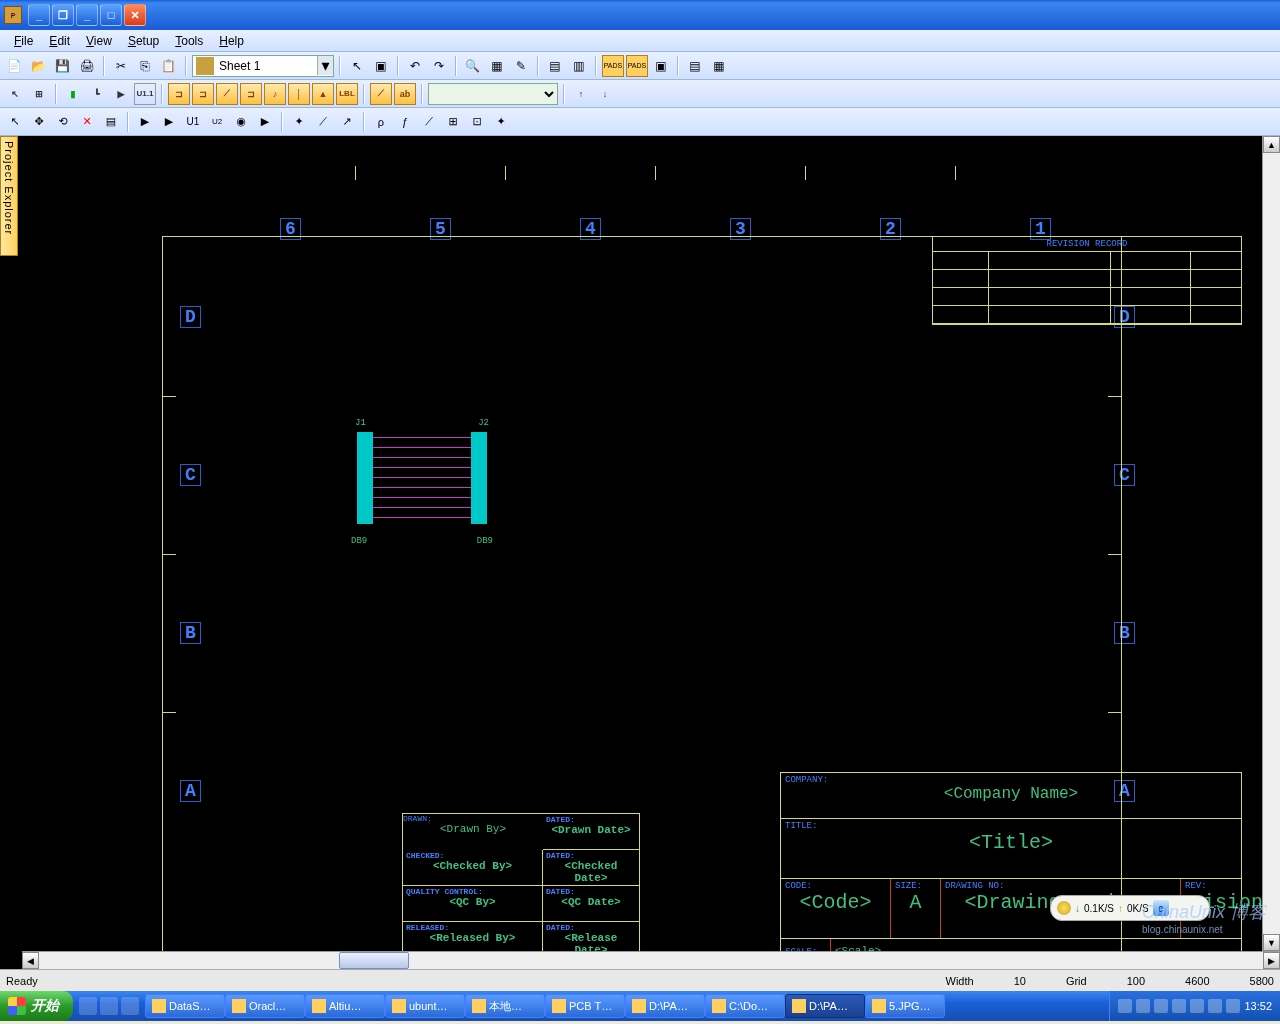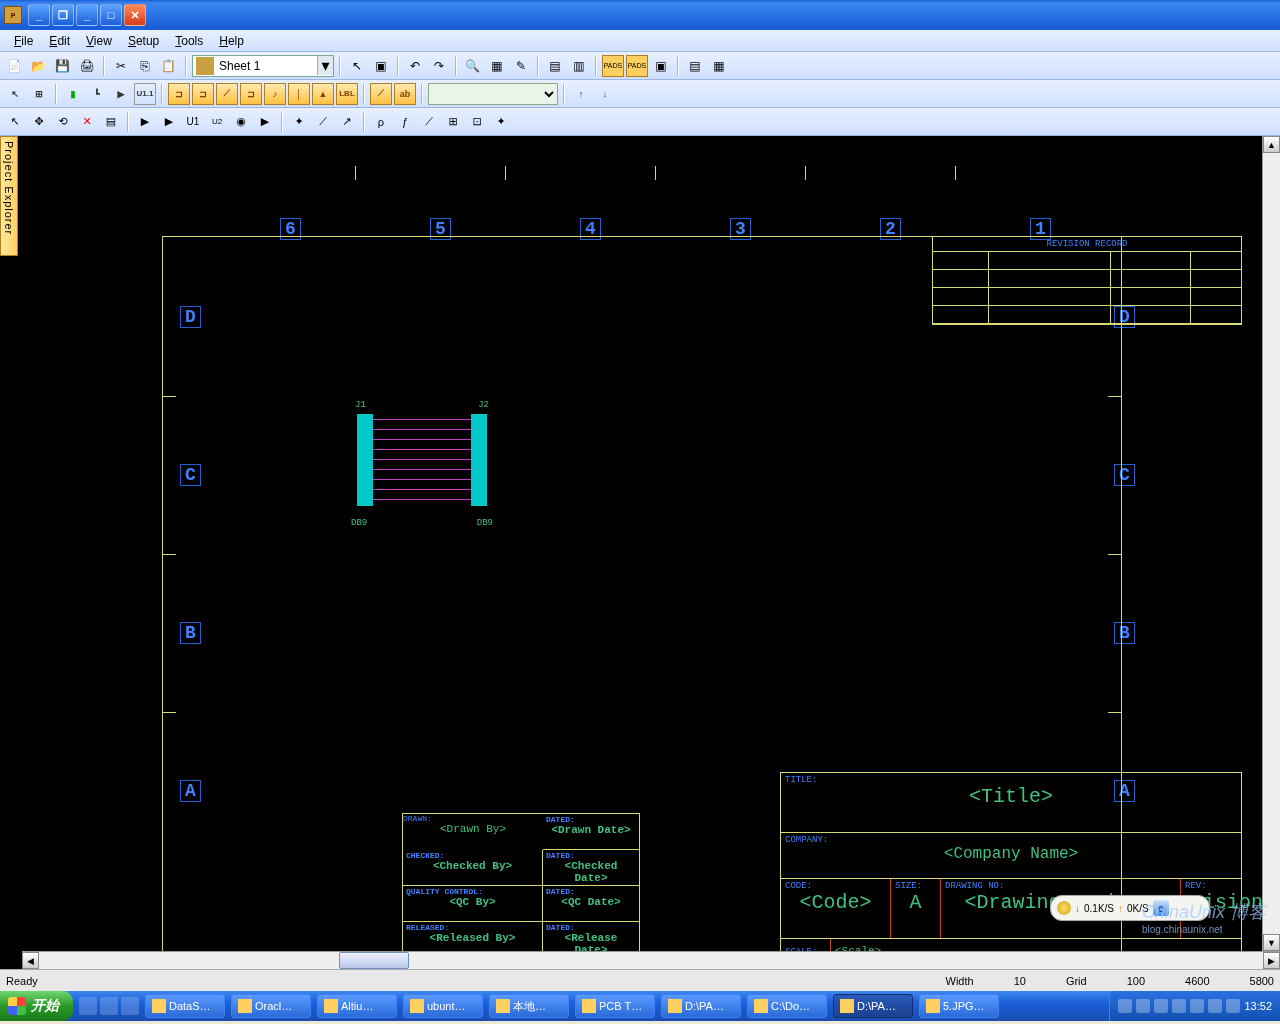--- a/index.html
+++ b/index.html
@@ -89,21 +89,21 @@
 
 .statusbar { height: 22px; background:#e8e8e8; border-top:1px solid #aaa; display:flex; align-items:center; font-size:11px; padding:0 6px; gap:40px; }
 .statusbar .sp { flex:1; }
 
 
 .taskbar { height: 30px; background: linear-gradient(to bottom, #3b87f0, #1b5fd8 40%, #174db0); display:flex; align-items:center; }
 .start-btn { height:30px; padding:0 14px 0 8px; background: linear-gradient(to bottom, #6ed86e, #2a9a2a 50%, #1a7a1a); color:white; font-weight:bold; font-size:14px; font-style:italic; display:flex; align-items:center; border-radius:0 10px 10px 0; gap:5px;}
 .start-btn .logo { width:18px; height:18px; background: conic-gradient(#ff4040 0 25%, #40c040 25% 50%, #4060ff 50% 75%, #ffd040 75% 100%); border-radius:3px; }
 .ql { display:flex; gap:3px; margin:0 6px; }
 .ql .qlb { width:18px; height:18px; background:rgba(255,255,255,.2); border-radius:2px; }
-.tasks { display:flex; gap:6px; flex:1; overflow:hidden; }
+.tasks { display:flex; gap:0; flex:1; overflow:hidden; }
 .task { height:24px; min-width:80px; max-width:120px; padding:0 6px; background:linear-gradient(to bottom,#5a9aff,#2a6ad8); color:white; font-size:11px; display:flex; align-items:center; border-radius:3px; border:1px solid #4080ff; gap:3px; white-space:nowrap; overflow:hidden; }
 .task.active { background:linear-gradient(to bottom,#2a5ab8,#1a4090); border-color:#103070; }
 .task .ti { width:14px; height:14px; background:#ffd060; flex-shrink:0; }
 .tray { background:linear-gradient(to bottom,#2a70e0,#1050b0); height:30px; display:flex; align-items:center; padding:0 8px; gap:4px; color:white; font-size:11px; border-left:1px solid #4080ff; }
 .tray .ti { width:14px; height:14px; background:rgba(255,255,255,.3); border-radius:2px; }
 
 
 .speed-widget { position:absolute; right:70px; bottom:48px; width:160px; height:26px; background:#f4f4f0; border:1px solid #aaa; border-radius:12px; display:flex; align-items:center; font-size:10px; gap:4px; padding:0 6px; box-shadow:0 1px 3px rgba(0,0,0,.3); }
 .speed-widget .dot { width:14px; height:14px; border-radius:50%; background:radial-gradient(#ffe060,#d0a020); }
 .speed-widget .arr { font-weight:bold; }
@@ -284,21 +284,21 @@
             <div class="cell c4"></div>
           </div>
         <div class="row">
             <div class="cell c1"></div>
             <div class="cell c2"></div>
             <div class="cell c3"></div>
             <div class="cell c4"></div>
           </div>
       </div>
 
-      <div class="comp" style="left:335px;top:268px">
+      <div class="comp" style="left:335px;top:286px">
         <div class="lbl" style="left:-2px;top:-4px">J1</div>
         <div class="lbl" style="right:-2px;top:-4px">J2</div>
         <div class="body b1"></div>
           <div class="body b2"></div>
         <div class="pin-line" style="top:15px"></div>
           <div class="pin-line" style="top:25px"></div>
           <div class="pin-line" style="top:35px"></div>
         <div class="pin-line" style="top:45px"></div>
           <div class="pin-line" style="top:55px"></div>
           <div class="pin-line" style="top:65px"></div>
@@ -346,30 +346,30 @@
               <span class="val">&lt;Released By&gt;</span>
             </div>
           <div class="cell" style="flex:1">
               <span class="lbl">DATED:</span>
               <span class="val">&lt;Release Date&gt;</span>
             </div>
         </div>
       </div>
 
       <div class="titleblock" style="right:38px;bottom:-7px;width:462px">
+        <div class="tb-row" style="height:46px">
+          <div class="tb-cell" style="width:100%;border-right:none">
+            <div class="tb-label">COMPANY:</div>
+            <div class="tb-val">&lt;Company Name&gt;</div>
+          </div>
+        </div>
         <div class="tb-row" style="height:60px">
           <div class="tb-cell" style="width:100%;border-right:none">
             <div class="tb-label">TITLE:</div>
             <div class="tb-val big">&lt;Title&gt;</div>
-          </div>
-        </div>
-        <div class="tb-row" style="height:46px">
-          <div class="tb-cell" style="width:100%;border-right:none">
-            <div class="tb-label">COMPANY:</div>
-            <div class="tb-val">&lt;Company Name&gt;</div>
           </div>
         </div>
         <div class="tb-row" style="height:60px">
           <div class="tb-cell" style="width:110px">
             <div class="tb-label">CODE:</div>
             <div class="tb-val big">&lt;Code&gt;</div>
           </div>
           <div class="tb-cell" style="width:50px">
             <div class="tb-label">SIZE:</div>
             <div class="tb-val big">A</div>

